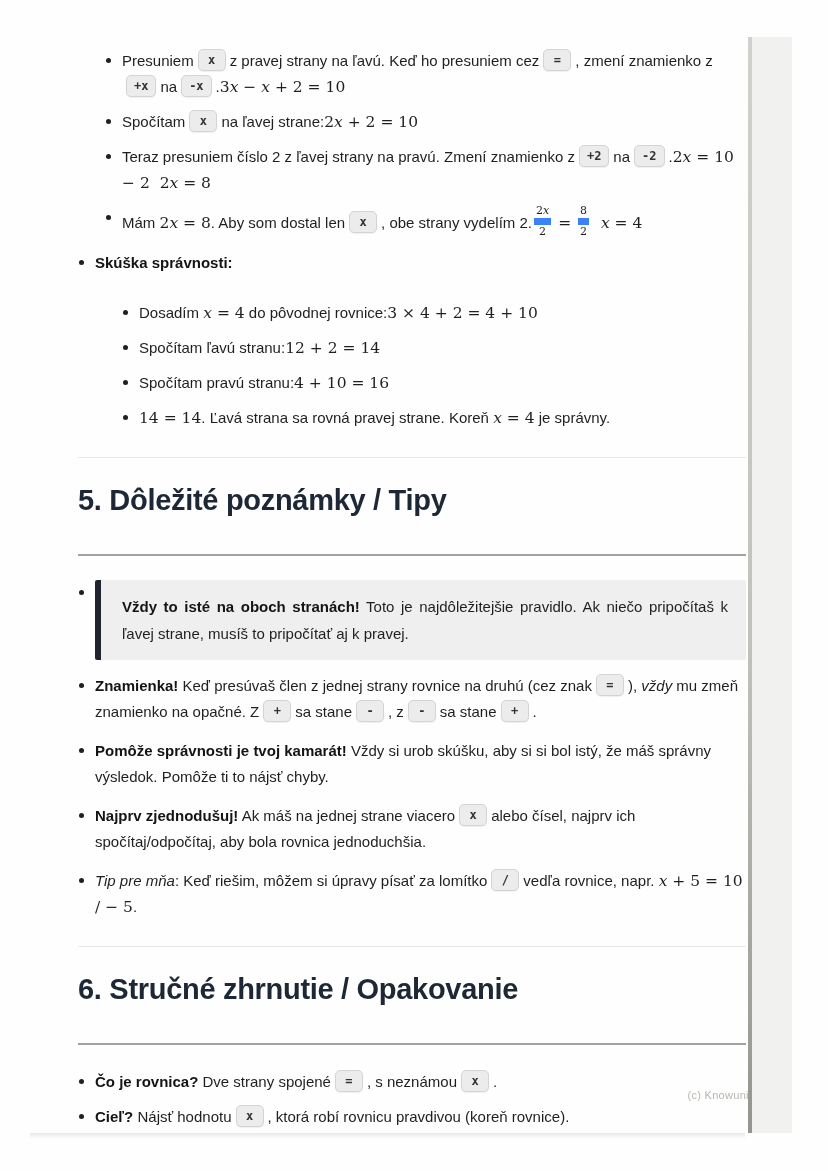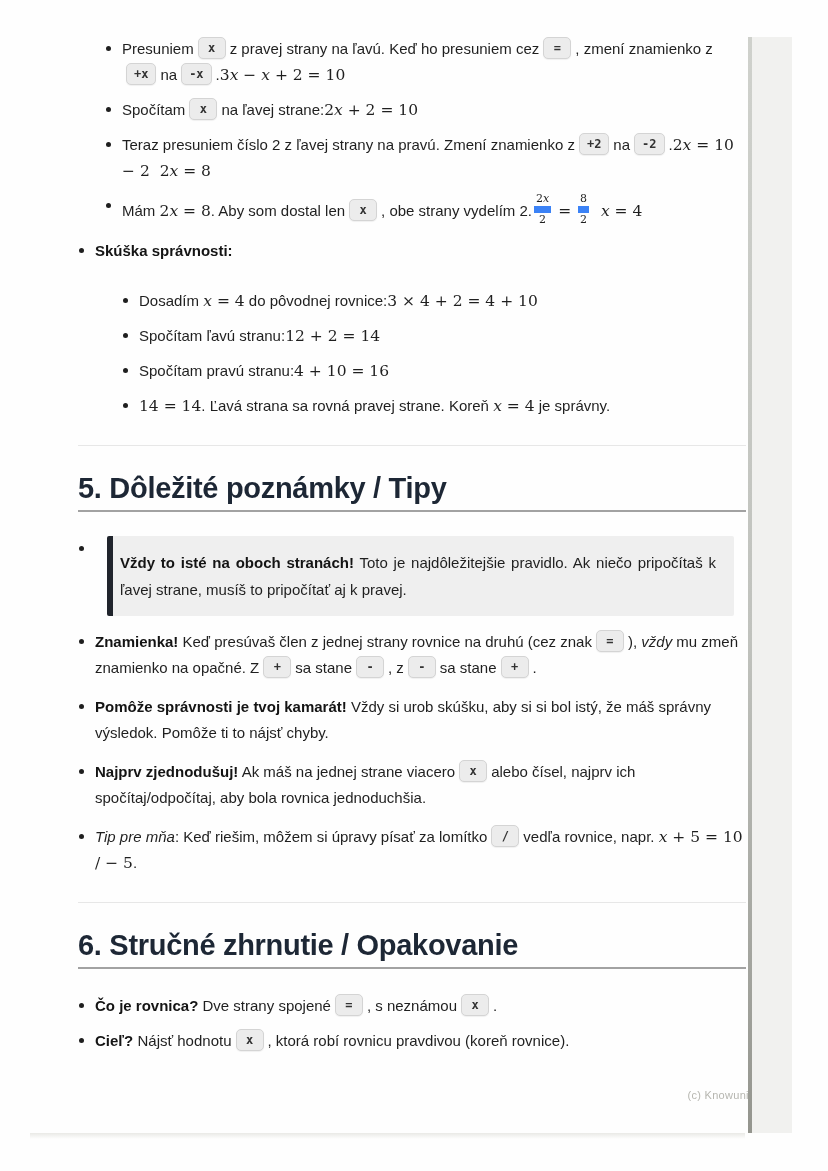--- a/index.html
+++ b/index.html
@@ -3,21 +3,21 @@
 <meta charset="utf-8">
 <style>
   html,body{margin:0;padding:0;}
   body{
     width:828px;height:1171px;position:relative;overflow:hidden;
     background:#fefefe;
     font-family:"Liberation Sans","DejaVu Sans",sans-serif;
     color:#1f1f1f;
     -webkit-font-smoothing:antialiased;
   }
-  .doc{position:absolute;left:78px;top:36px;width:668px;}
+  .doc{position:absolute;left:78px;top:48px;width:668px;}
 
   ul{list-style:none;margin:0;padding:0;}
   li{position:relative;padding-left:17px;margin-bottom:9px;
      font-size:15px;line-height:26px;}
   li::before{content:"";position:absolute;left:1px;top:10px;width:5px;height:5px;
      border-radius:50%;background:#1f1f1f;}
   ul.lvl2{margin-left:27px;margin-top:24px;}
   ul.steps{margin-left:27px;margin-top:0;margin-bottom:12px;}
   ul.tips li{margin-bottom:13px;}
 
@@ -38,29 +38,29 @@
   .math .mn{font-style:normal;}
   .frac{display:inline-block;text-align:center;vertical-align:-7px;margin:0 2px;
         font-size:11px;line-height:12px;}
   .frac .fnum{display:block;padding:0 2px 1px;border-bottom:7px solid #3b82f6;}
   .frac .fden{display:block;padding-top:1px;}
 
   hr.thin{border:none;border-top:1px solid #e7e7e7;margin:26px 0 0 0;}
 
   h2{
     font-size:29px;line-height:36px;font-weight:700;color:#1d2735;
-    letter-spacing:-0.3px;margin:24px 0 0 0;padding-bottom:4px;
+    letter-spacing:-0.3px;margin:24px 0 0 0;padding-bottom:36px;
     border-bottom:2px solid #a2a2a2;
   }
   .section-list{margin-top:24px;}
 
   .quote-item{margin-bottom:18px;}
   blockquote.quote{
-    margin:12px;background:#efefef;border-left:6px solid #20242c;
-    border-radius:2px;padding:13px 18px 13px 7px;
+    margin:0;background:#efefef;border-left:6px solid #20242c;
+    border-radius:2px;padding:13px 18px 13px 21px;
   }
   blockquote.quote p{margin:0;font-size:15px;line-height:27px;text-align:justify;}
 
   .watermark{
     position:absolute;top:1089px;right:41px;
     font-size:11px;letter-spacing:0.3px;color:#b6b6b0;
   }
 
   .scroll-track{
     position:absolute;left:752px;top:37px;width:40px;height:1096px;

